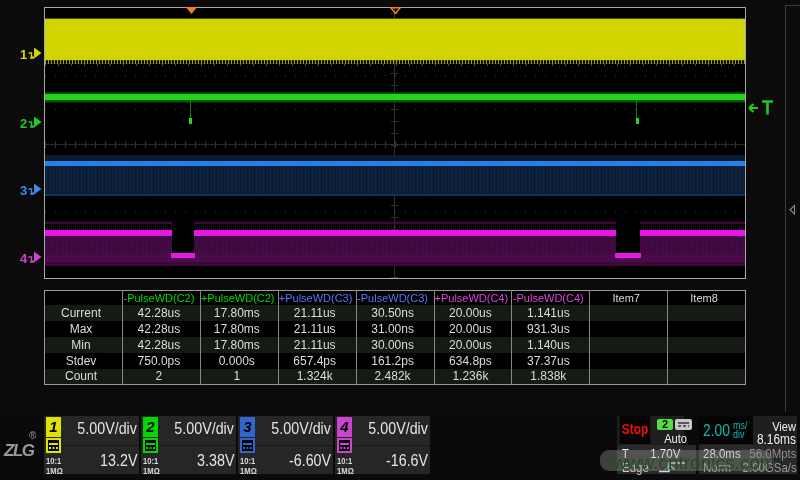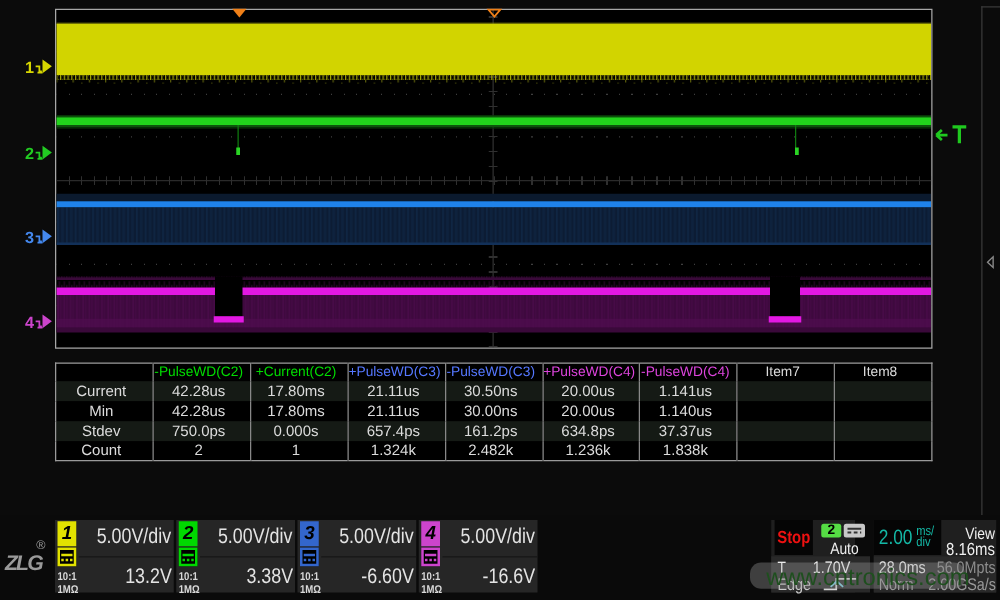--- a/index.html
+++ b/index.html
@@ -173,36 +173,47 @@
         <col>
         <col>
         <col>
         <col>
         <col>
       </colgroup>
     <tbody>
         <tr>
       <td></td>
       <td style="color:#00dd00">-PulseWD(C2)</td>
-      <td style="color:#00dd00">+Current(C2)</td>
+      <td style="color:#00dd00">+PulseWD(C2)</td>
       <td style="color:#5577ff">+PulseWD(C3)</td>
       <td style="color:#5577ff">-PulseWD(C3)</td>
       <td style="color:#dd44dd">+PulseWD(C4)</td>
       <td style="color:#dd44dd">-PulseWD(C4)</td>
       <td>Item7</td>
           <td>Item8</td>
     </tr>
     <tr>
           <td>Current</td>
           <td>42.28us</td>
           <td>17.80ms</td>
           <td>21.11us</td>
           <td>30.50ns</td>
           <td>20.00us</td>
           <td>1.141us</td>
+          <td></td>
+          <td></td>
+        </tr>
+    <tr>
+          <td>Max</td>
+          <td>42.28us</td>
+          <td>17.80ms</td>
+          <td>21.11us</td>
+          <td>31.00ns</td>
+          <td>20.00us</td>
+          <td>931.3us</td>
           <td></td>
           <td></td>
         </tr>
     <tr>
           <td>Min</td>
           <td>42.28us</td>
           <td>17.80ms</td>
           <td>21.11us</td>
           <td>30.00ns</td>
           <td>20.00us</td>

